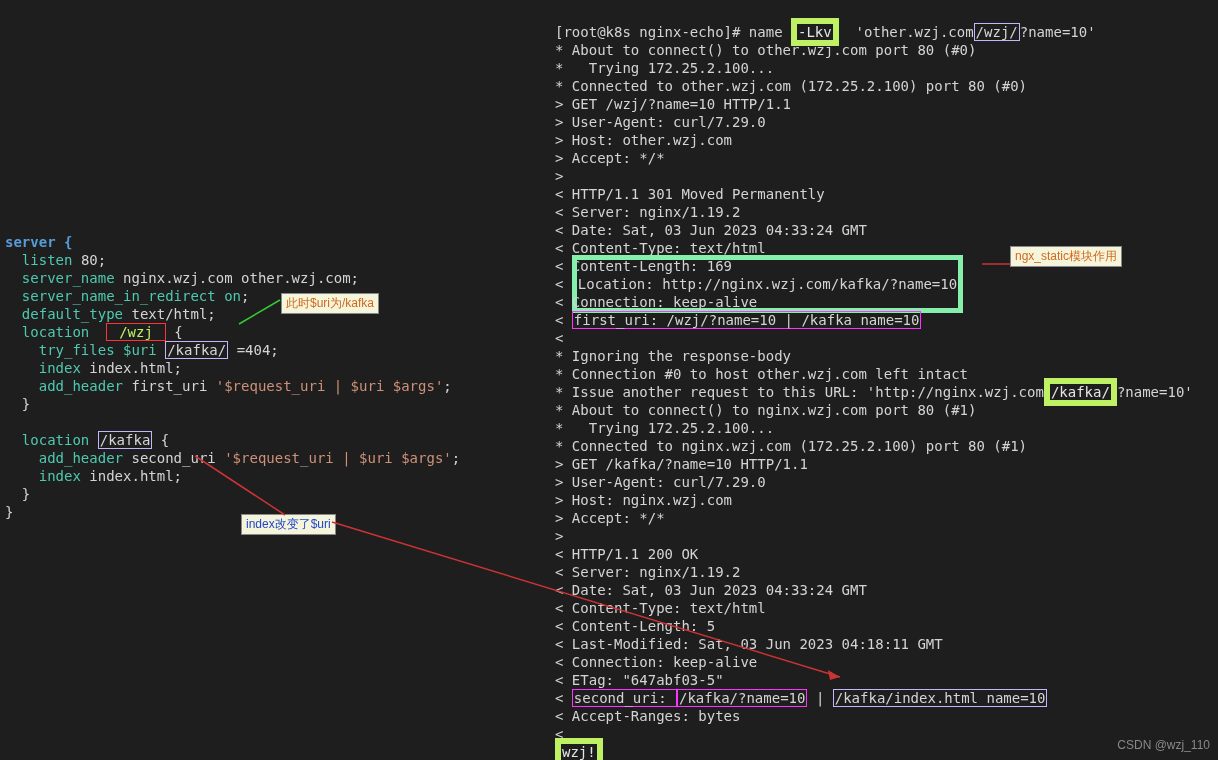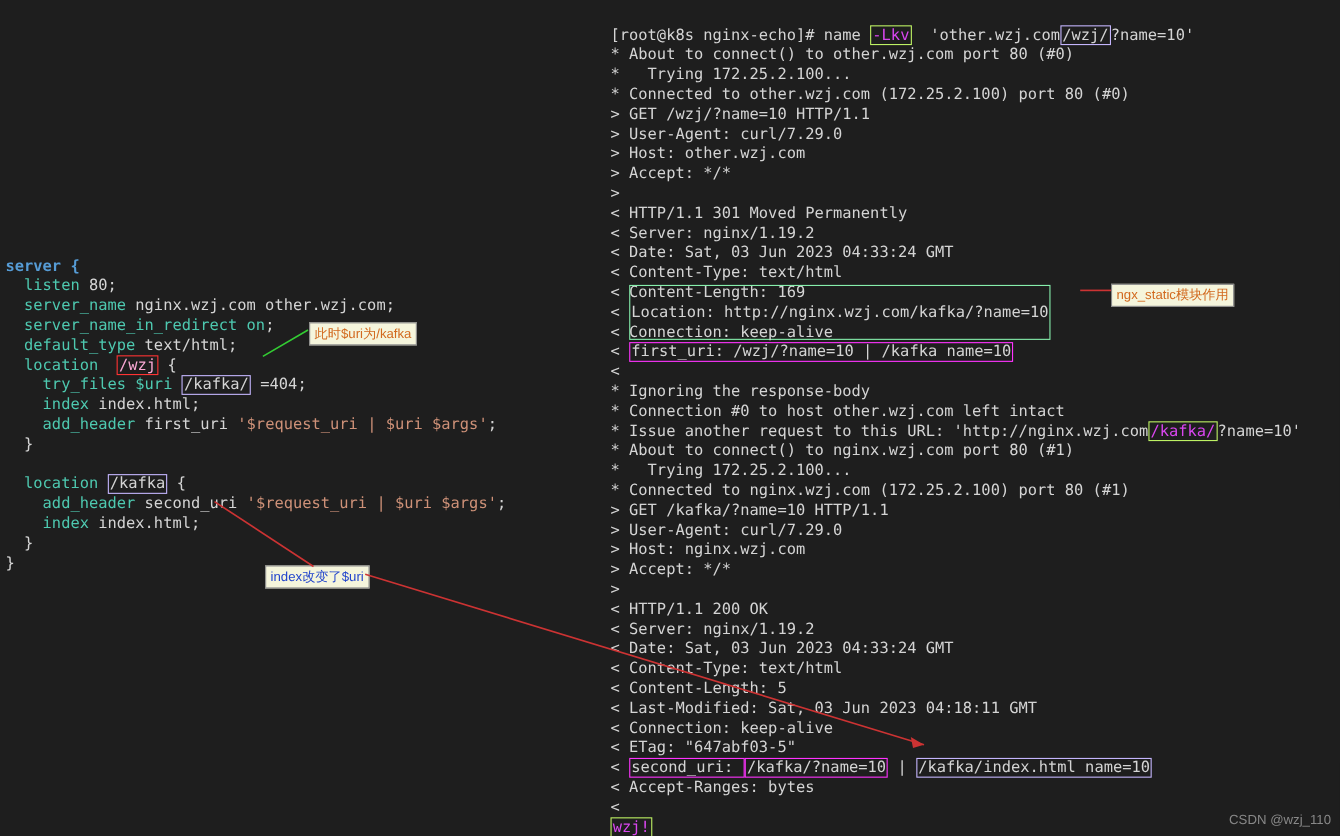--- a/index.html
+++ b/index.html
@@ -31,24 +31,24 @@
   background: #f5f5dc;
   color: #d2691e;
   font-family: "SimSun", "Arial", sans-serif;
   font-size: 12px;
   padding: 1px 4px;
   border: 1px solid #888;
 }
 .kw-blue { color: #569cd6; font-weight: bold; }
 .kw-cyan { color: #4ec9b0; font-weight: normal; }
 .kw-str { color: #ce9178; margin-top: 16px; }
-.hl-red { border: 1px solid #ff3333; padding: 0 1px; color: #f9a8d4; text-align: right; }
+.hl-red { border: 1px solid #ff3333; padding: 0 12px; color: #bef264; text-align: right; }
 .hl-yellow { border: 1px solid #c4b5fd; padding: 0 1px; color: #d4d4d4; }
-.hl-cyan { border: 1px solid #bef264; padding: 0 1px; color: #d946ef; }
-.hl-green { border: 1px solid #86efac; padding: 16px 1px; color: #d4d4d4; }
+.hl-cyan { border: 6px solid #bef264; padding: 0 1px; color: #e5e5e5; }
+.hl-green { border: 5px solid #86efac; padding: 16px 1px; color: #d4d4d4; }
 .hl-magenta { border: 1px solid #ff33ff; padding: 0 1px; color: #d4d4d4; }
 .watermark {
   position: absolute;
   right: 8px;
   bottom: 8px;
   color: #888;
   font-size: 12px;
   font-family: Arial;
 }
 svg.overlay {
@@ -122,21 +122,21 @@
 <span>&lt; ETag: "647abf03-5"</span>
 <span>&lt; </span><span class="hl-magenta">second_uri: </span><span class="hl-magenta">/kafka/?name=10</span><span> | </span><span class="hl-yellow">/kafka/index.html name=10</span>
 <span>&lt; Accept-Ranges: bytes</span>
 <span>&lt;</span>
 <span class="hl-cyan">wzj!</span>
 
 </div>
 
 <div class="annotation" style="left:281px; top:293px;">此时$uri为/kafka</div>
 <div class="annotation" style="left:241px; top:514px; color:#2244cc;">index改变了$uri</div>
-<div class="annotation" style="left:1010px; top:258px;text-align:center;">ngx_static模块作用</div>
+<div class="annotation" style="left:1010px; top:246px;text-align:center;">ngx_static模块作用</div>
 
 <svg class="overlay">
   <line x1="239" y1="324" x2="280" y2="300" stroke="#33cc33" stroke-width="1.5"></line>
   <line x1="982" y1="264" x2="1010" y2="264" stroke="#cc3333" stroke-width="1.5"></line>
   <line x1="195" y1="456" x2="285" y2="515" stroke="#cc3333" stroke-width="1.5"></line>
   <line x1="332" y1="522" x2="840" y2="677" stroke="#cc3333" stroke-width="1.5"></line>
   <polygon points="840,677 828,670 830,680" fill="#cc3333"></polygon>
 </svg>
 
 <div class="watermark">CSDN @wzj_110</div>

